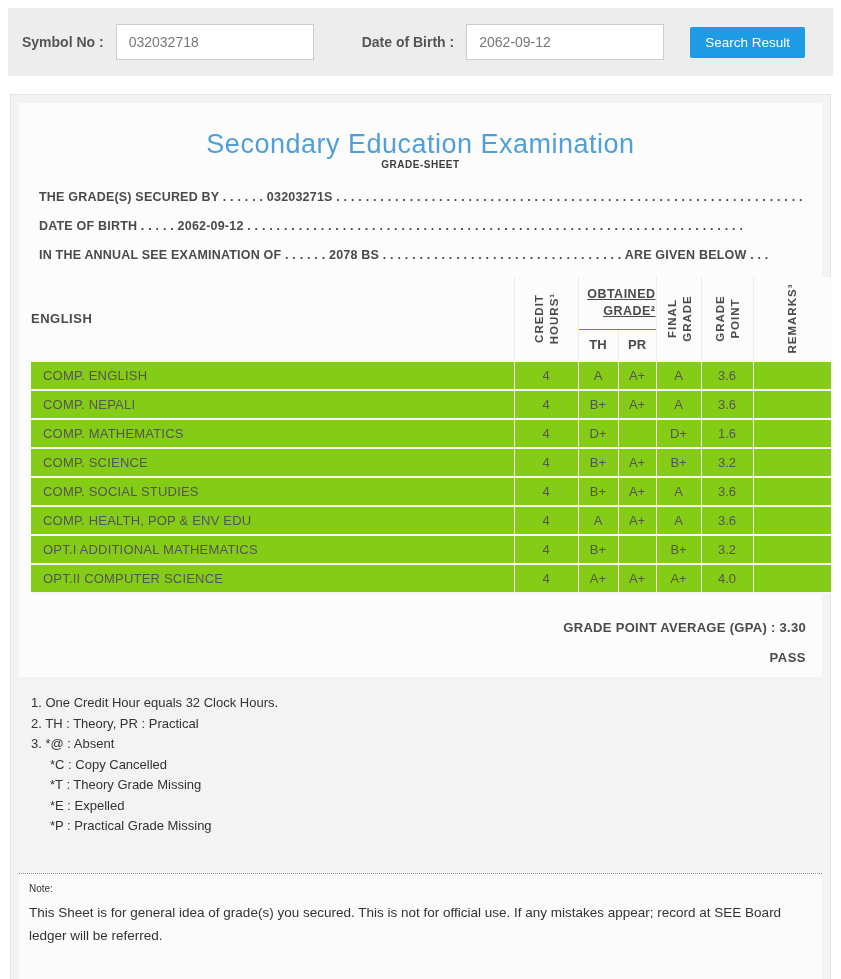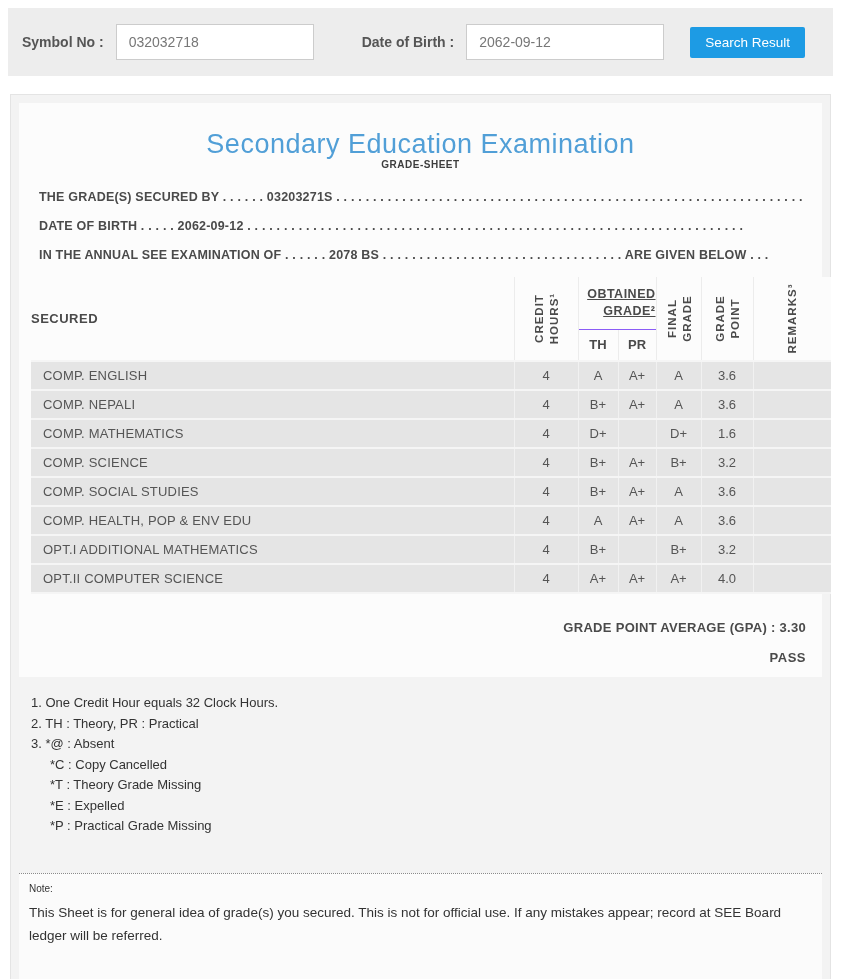--- a/index.html
+++ b/index.html
@@ -68,21 +68,21 @@
     font-size:11.5px; font-weight:bold; letter-spacing:1px; line-height:15px;
     text-align:center; color:#4a4a4a;
   }
   th.oh {
     vertical-align:middle; text-align:right; white-space:pre-line;
     font-size:12.5px; font-weight:bold; letter-spacing:0.5px; line-height:17px;text-decoration:underline;
   }
   tbody td {
     height:29px; font-size:13px; color:#555; text-align:center;
     border-left:1px solid #f1f1f1; border-top:2px solid #f5f5f5;
-    background:#e5e5e5;
+    background:#84cc16;
   }
   tbody td.subj { text-align:left; padding-left:12px; border-left:none; letter-spacing:0.2px; }
   tbody { border-bottom:2px solid #f5f5f5; }
 
   .gpa {
     text-align:right; margin-top:26px; padding-right:4px;
     font-size:13px; font-weight:bold; color:#4a4a4a; letter-spacing:0.3px;
   }
   .result {
     text-align:right; margin-top:15px; padding-right:4px;
@@ -129,21 +129,21 @@
         <col style="width:483px">
           <col style="width:64px">
           <col style="width:40px">
         <col style="width:38px">
           <col style="width:45px">
           <col style="width:52px">
           <col style="width:78px">
       </colgroup>
       <thead>
         <tr class="r1">
-          <th class="subj-h" rowspan="2">SECURED</th>
+          <th class="subj-h" rowspan="2">ENGLISH</th>
           <th class="vh" rowspan="2">
             <div class="vtext">CREDIT
 HOURS¹</div>
           </th>
           <th class="oh" colspan="2">OBTAINED
 GRADE²</th>
           <th class="vh" rowspan="2">
             <div class="vtext">FINAL
 GRADE</div>
           </th>

